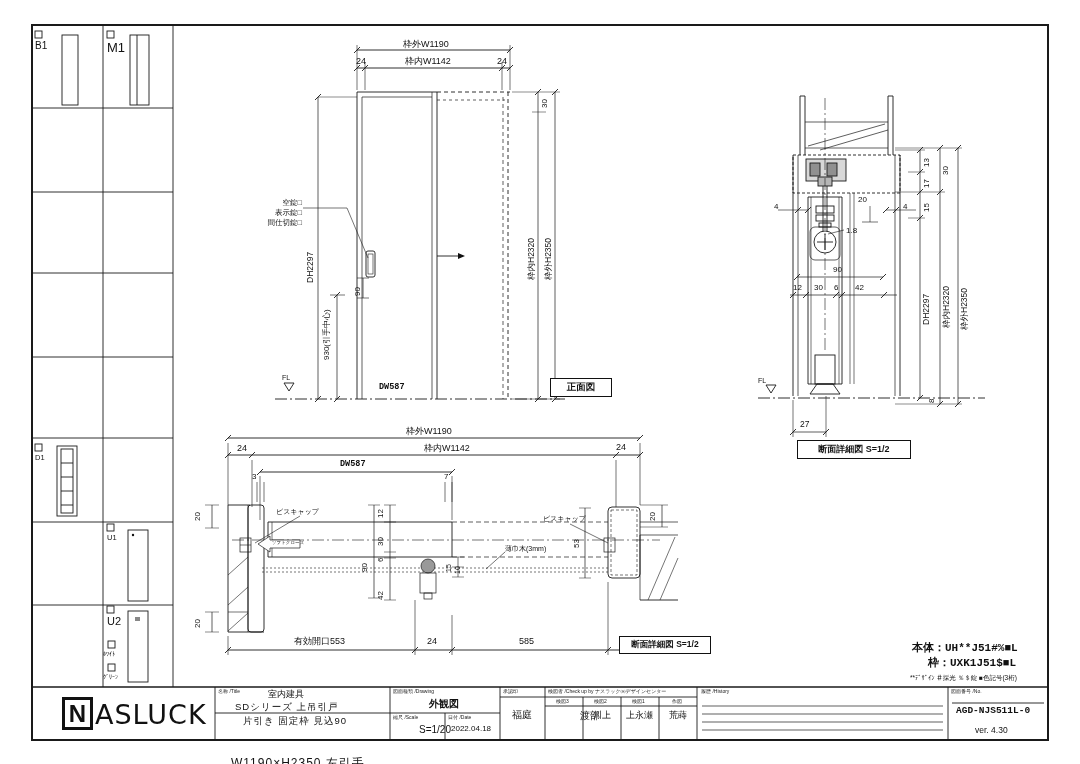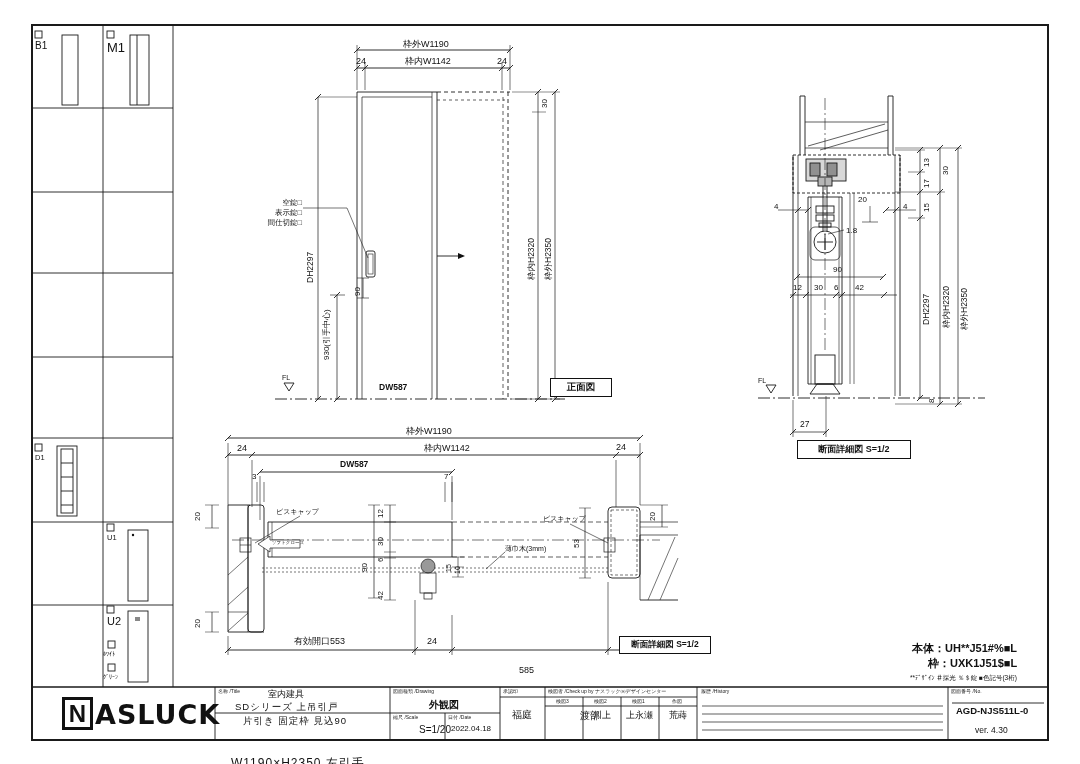--- a/index.html
+++ b/index.html
@@ -2,25 +2,25 @@
 <html><head>
 <meta charset="utf-8">
 <style>
   html,body{margin:0;padding:0;background:#f4f4f4;}
   #sheet{position:relative;width:1080px;height:764px;background:#ffffff;overflow:hidden;
          font-family:"Liberation Sans","DejaVu Sans",sans-serif;color:#111;}
   svg{position:absolute;left:0;top:0;}
   .t{position:absolute;white-space:nowrap;font-size:9px;line-height:1;color:#111;}
   .v{transform-origin:0 0;transform:rotate(-90deg);}
   .tiny{font-size:5px;color:#222;}
-  .b{font-weight:bold;}
+  .b{font-weight:bold;font-family:Liberation Mono, monospace;}
   .box{position:absolute;border:1px solid #111;background:#fff;display:flex;align-items:center;justify-content:center;}
   .logoN{position:absolute;left:62px;top:697px;width:31px;height:33px;border:3px solid #111;box-sizing:border-box;
          display:flex;align-items:center;justify-content:center;font-weight:bold;font-size:24px;}
-  .logoRest{position:absolute;left:95px;top:699px;font-weight:bold;font-size:27px;letter-spacing:1px;
+  .logoRest{position:absolute;left:95px;top:699px;font-weight:normal;font-size:27px;letter-spacing:1px;
             font-family:"DejaVu Sans","Liberation Sans",sans-serif;}
 </style>
 </head>
 <body>
 
 <div id="sheet">
 
 <svg width="1080" height="764" viewBox="0 0 1080 764">
   <g stroke="#1a1a1a" fill="none" stroke-width="1">
 
@@ -405,21 +405,21 @@
 <span class="t v" style="left:377px;top:518px;font-size:8px">12</span>
 <span class="t v" style="left:377px;top:546px;font-size:8px">30</span>
 <span class="t v" style="left:377px;top:562px;font-size:8px">6</span>
 <span class="t v" style="left:377px;top:600px;font-size:8px">42</span>
 <span class="t v" style="left:361px;top:572px;font-size:8px">90</span>
 <span class="t v" style="left:445px;top:572px;font-size:7px">15</span>
 <span class="t v" style="left:454px;top:574px;font-size:7px">10</span>
 <span class="t v" style="left:573px;top:548px;font-size:8px">53</span>
 <span class="t" style="left:294px;top:637px">有効開口553</span>
 <span class="t" style="left:427px;top:637px">24</span>
-<span class="t" style="left:519px;top:666px">585</span>
+<span class="t" style="left:519px;top:637px">585</span>
 <div class="box" style="left:619px;top:636px;width:90px;height:16px">
   <span style="font-size:8.5px;font-weight:bold">断面詳細図 S=1/2</span>
 </div>
 
 <span class="t b" style="left:912px;top:643px;font-size:11px">本体：UH**J51#%■L</span>
 <span class="t b" style="left:928px;top:658px;font-size:11px">枠：UXK1J51$■L</span>
 <span class="t" style="left:910px;top:675px;font-size:6.5px">**ﾃﾞｻﾞｲﾝ ＃採光 ％＄錠 ■色記号(3桁)</span>
 
 <div class="logoN">
       <span>N</span>

